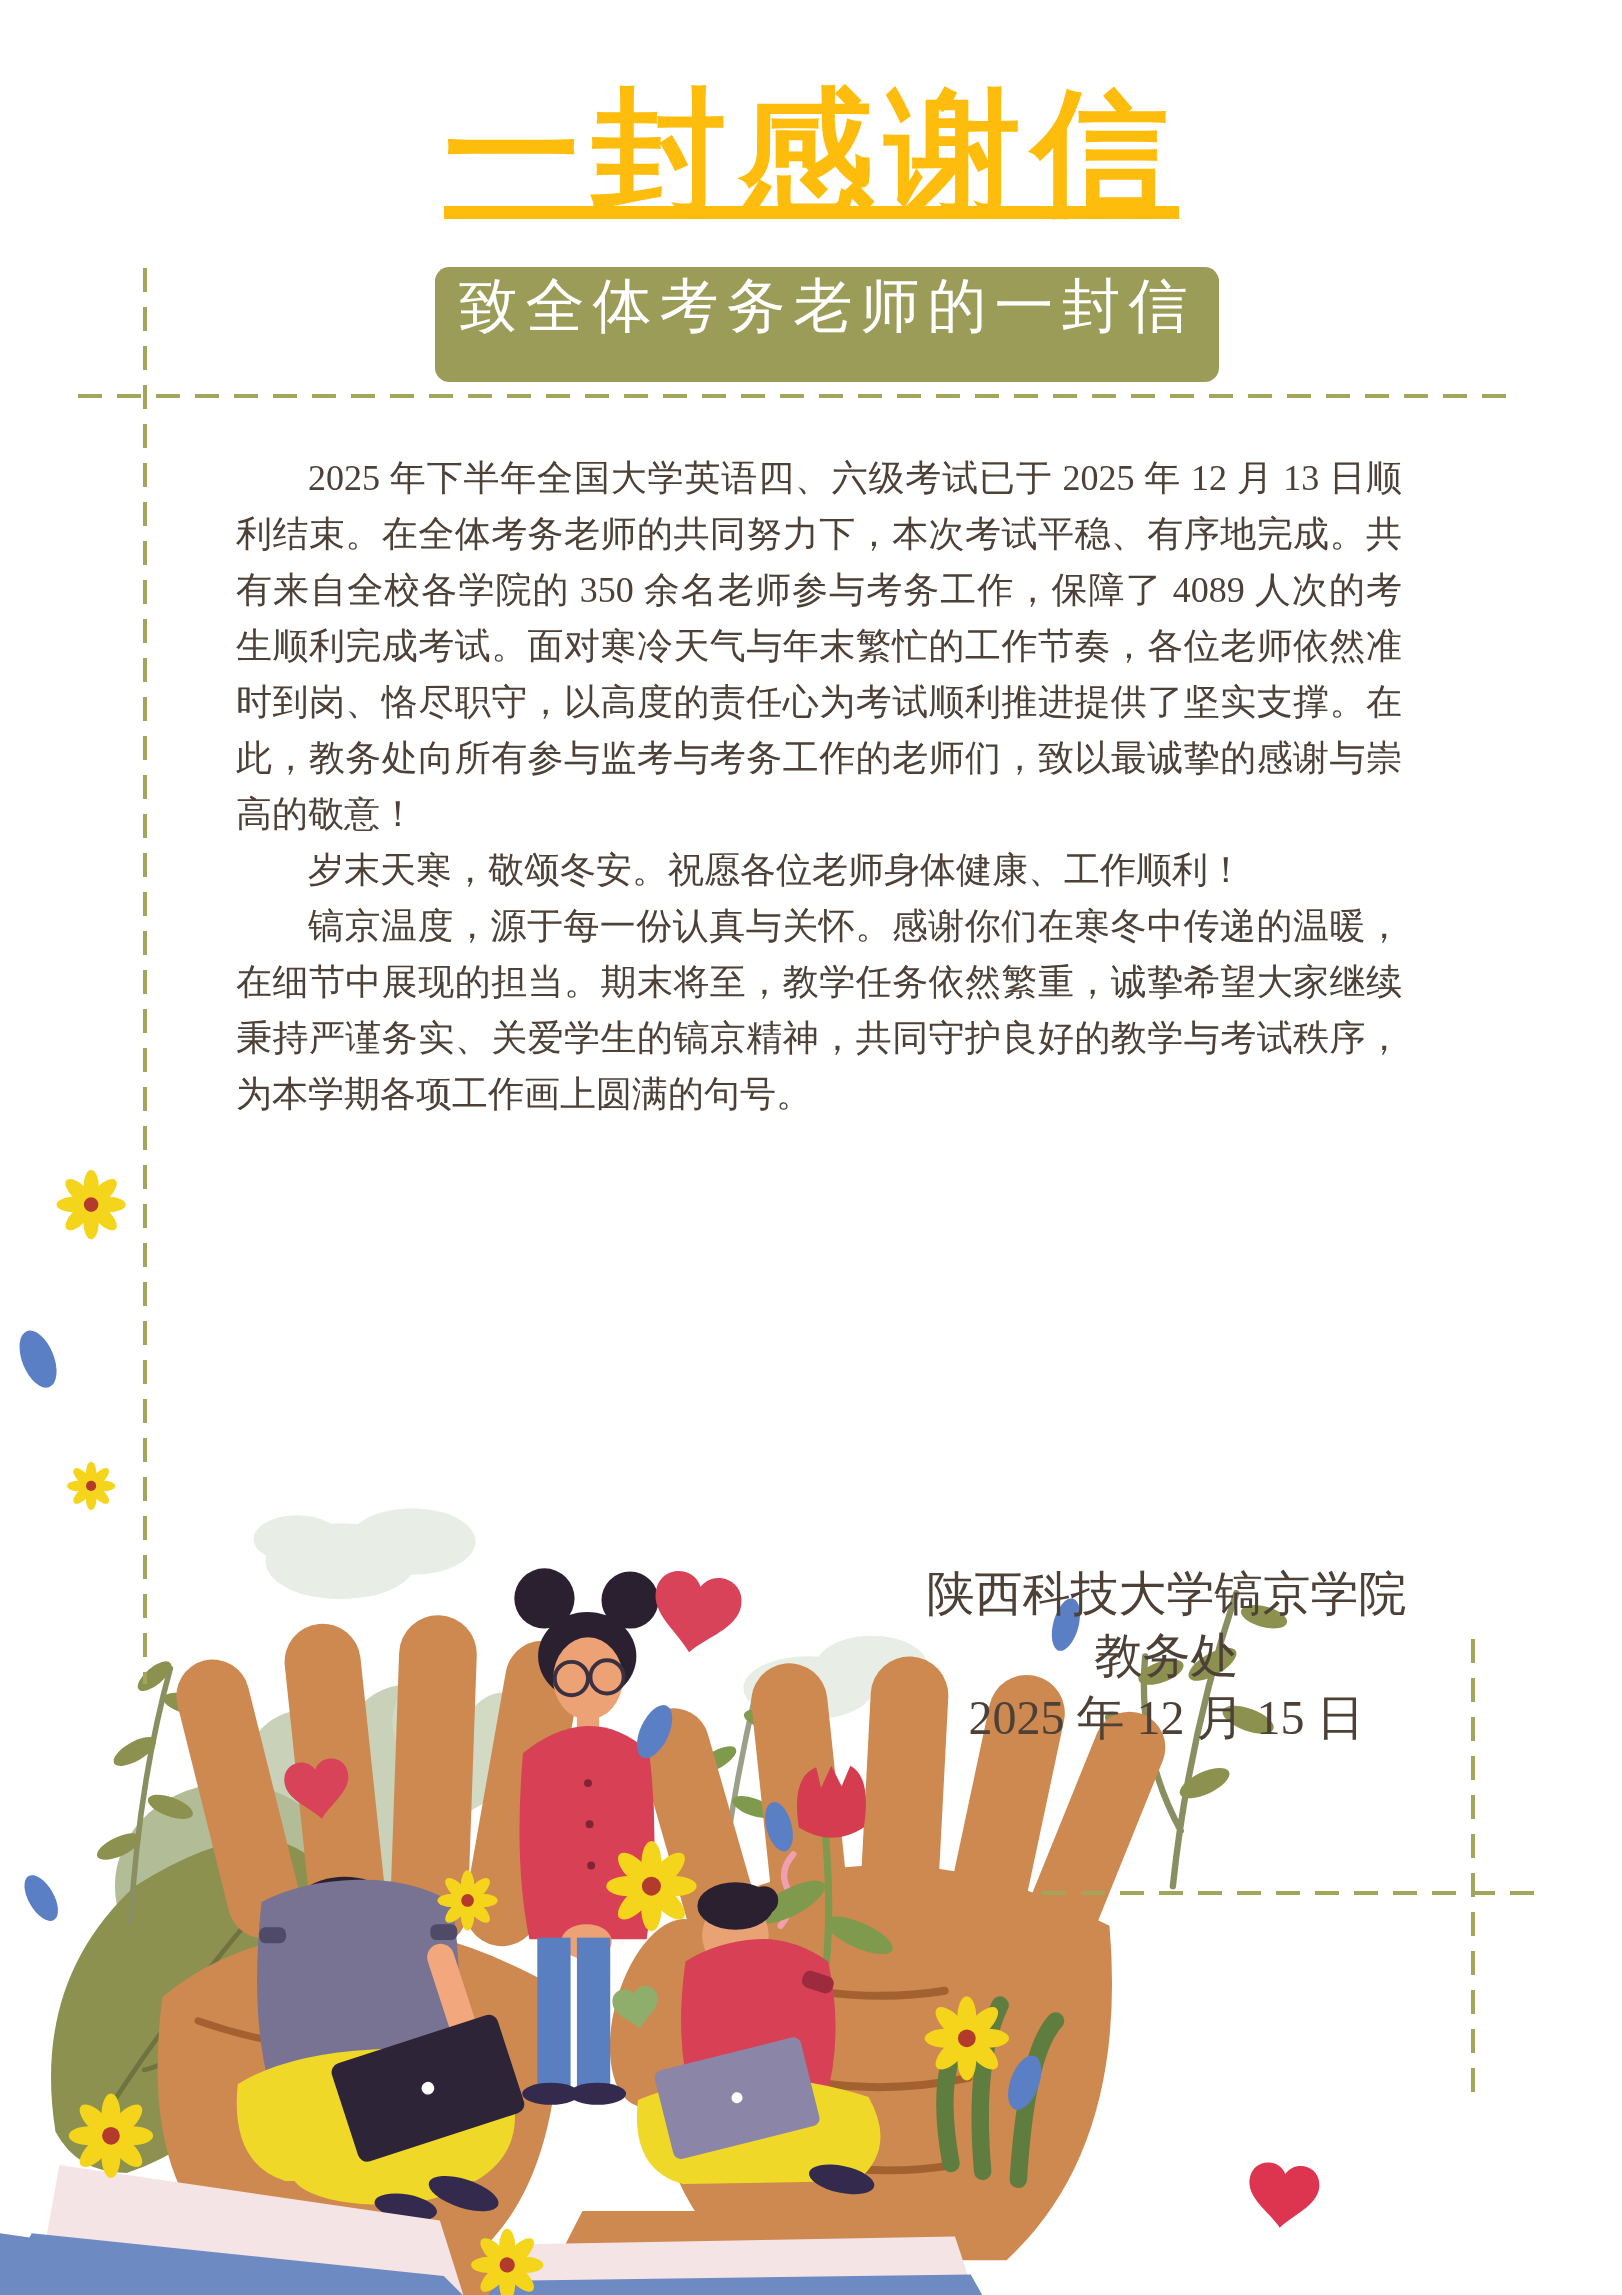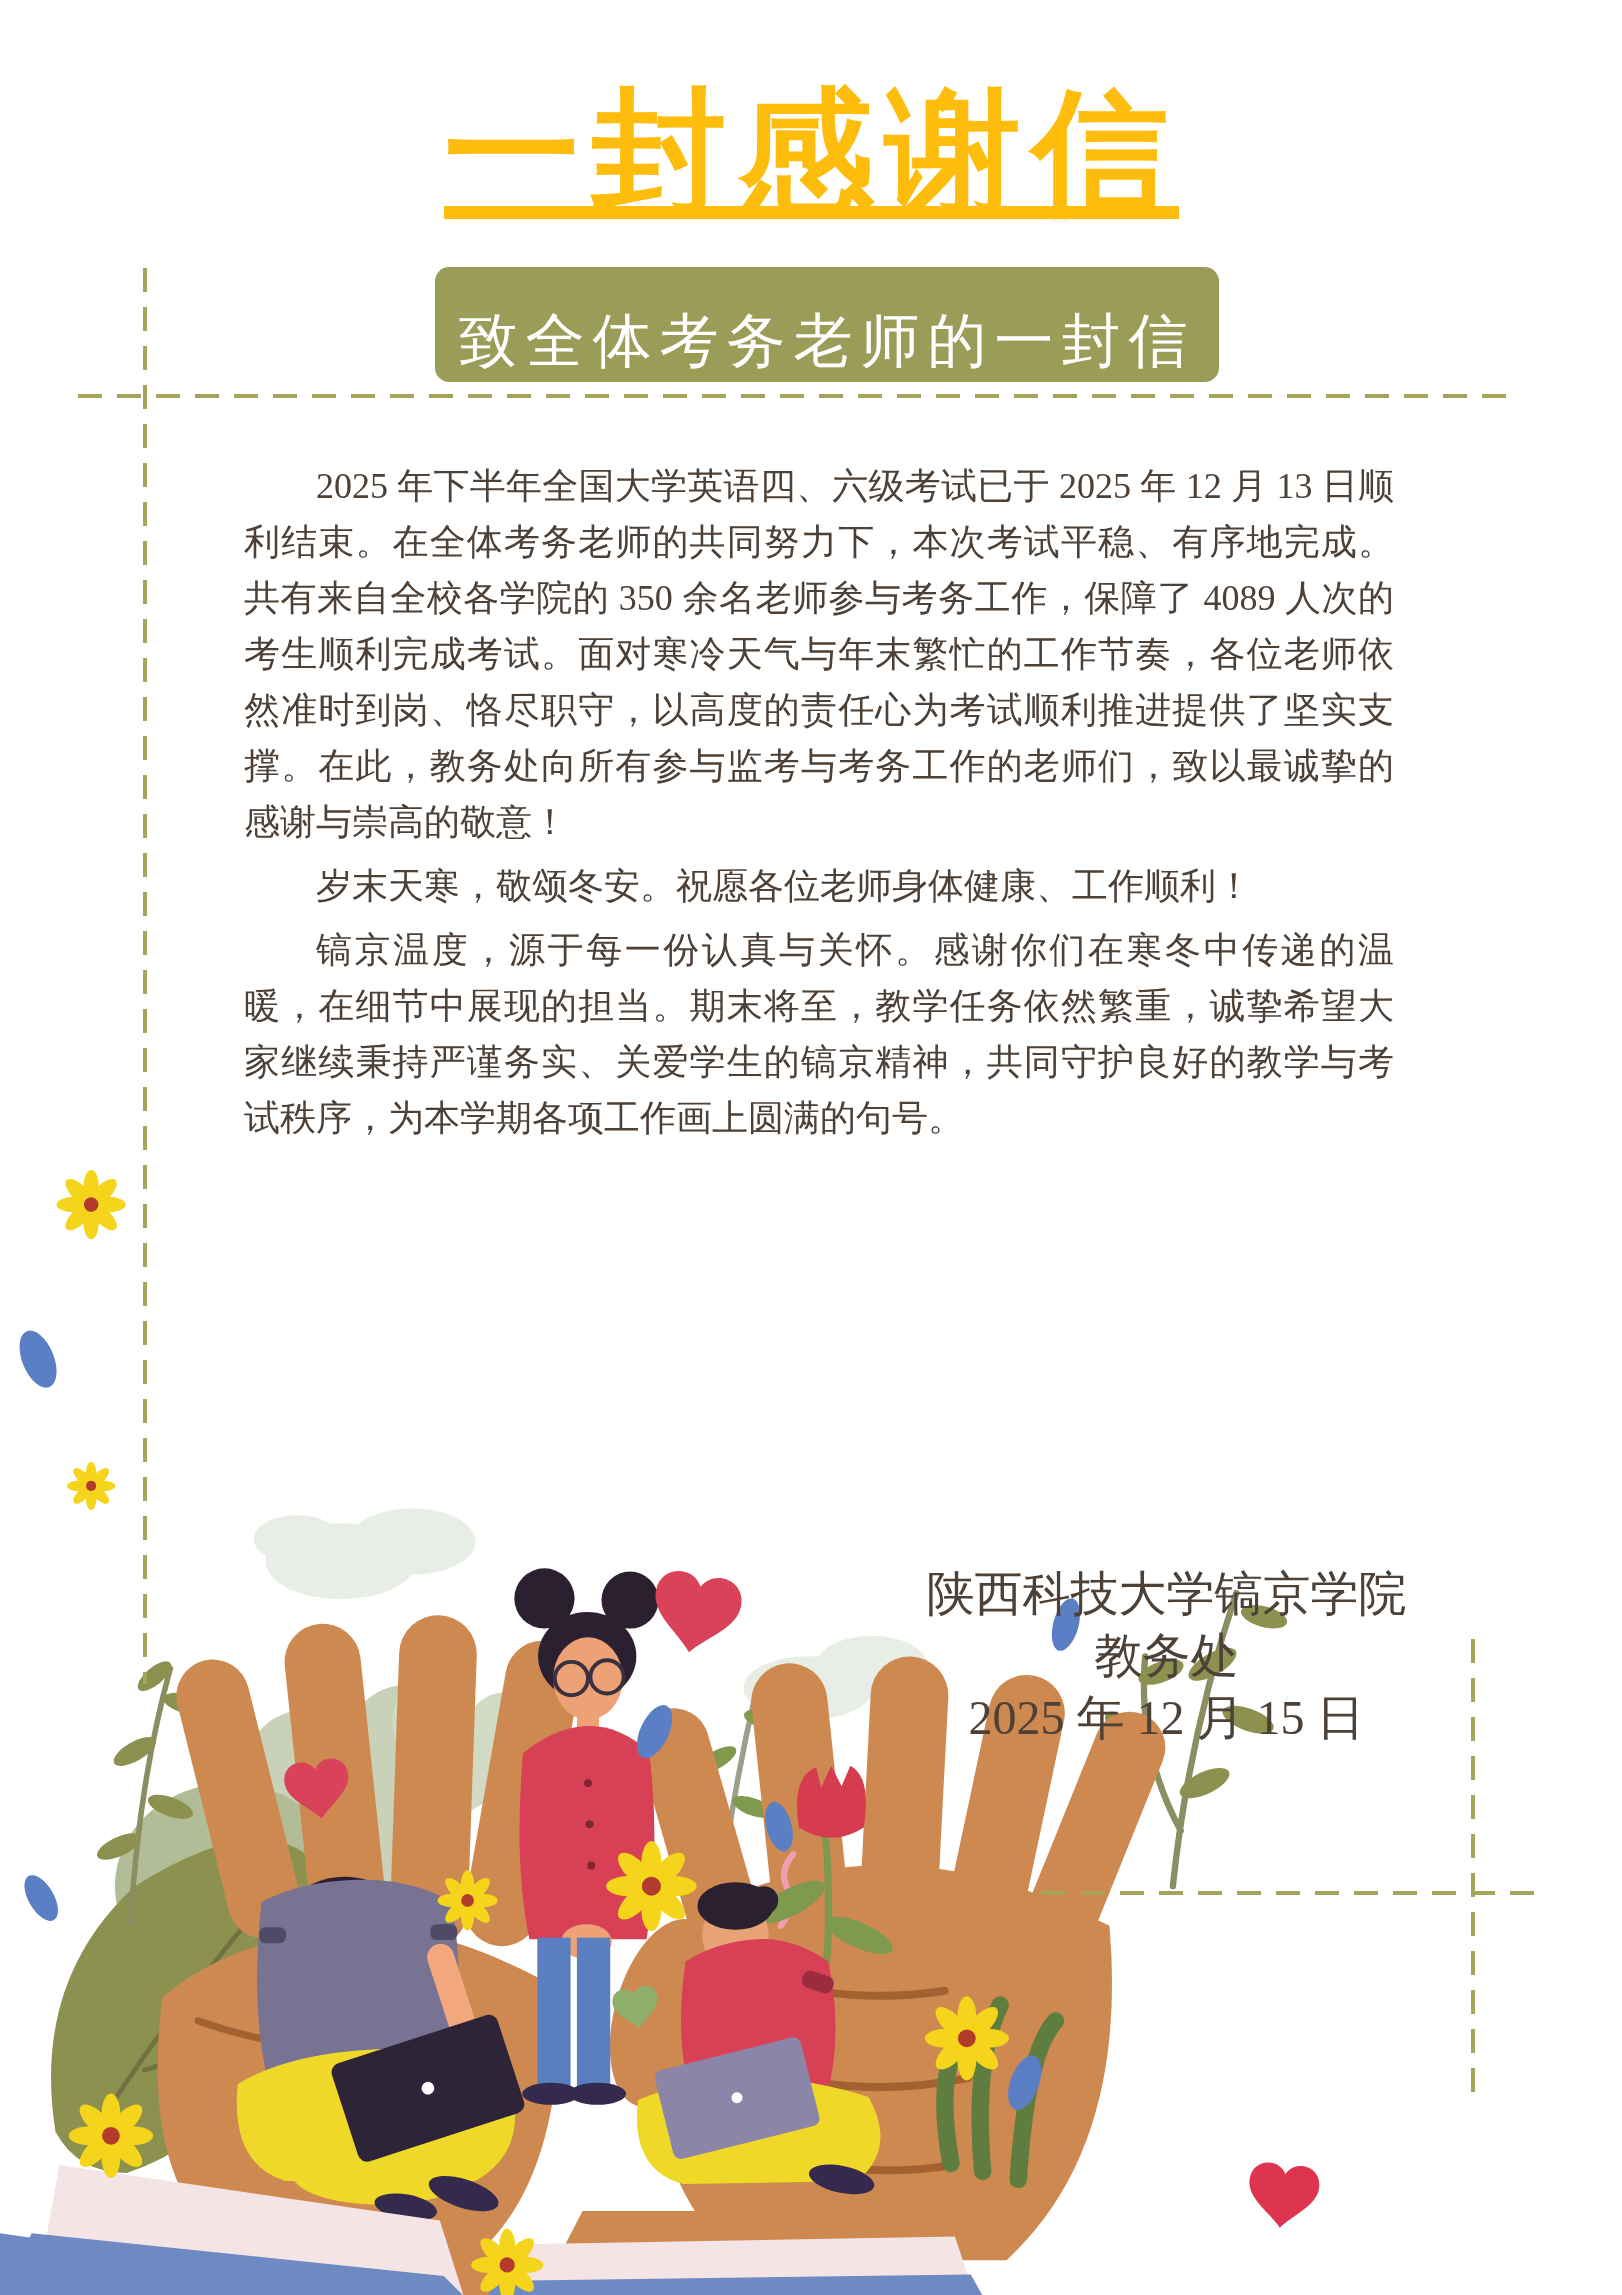--- a/index.html
+++ b/index.html
@@ -3,35 +3,35 @@
 <meta charset="utf-8">
 <style>
   html,body{margin:0;padding:0;background:#ffffff;}
   .page{position:relative;width:1623px;height:2295px;background:#ffffff;overflow:hidden;
         font-family:"Liberation Serif","DejaVu Serif",serif;}
   
   .title{position:absolute;left:0;top:62px;width:1623px;text-align:center;
          font-size:136px;font-weight:bold;color:#FEBD0C;letter-spacing:11px;
          font-family:"Liberation Serif","DejaVu Serif",serif;text-decoration:underline;}
   .banner{position:absolute;left:435px;top:267px;width:784px;height:115px;
-          background:#9B9C58;border-radius:14.3px;display:flex;align-items:flex-end;justify-content:center;}
+          background:#9B9C58;border-radius:14.3px;display:flex;align-items:flex-start;justify-content:center;}
   .banner span{color:#ffffff;font-size:59px;letter-spacing:8px;}
   
   .dash-h{position:absolute;height:4px;z-index:1;
           background:repeating-linear-gradient(90deg,#A4A45A 0 24px,transparent 24px 39px);}
   .dash-v{position:absolute;width:4px;z-index:1;
           background:repeating-linear-gradient(180deg,#A4A45A 0 24px,transparent 24px 39px);}
   #dash-top{left:78px;top:394px;width:1428px;}
   #dash-left{left:143px;top:268px;height:1416px;}
   #dash-right-v{left:1471px;top:1639px;height:453px;}
   #dash-right-h{left:1042px;top:1891px;width:495px;}
   
   .letter{position:absolute;left:236px;top:450px;width:1166px;z-index:2;
           font-size:36px;line-height:56px;color:#4D4037;text-align:justify;}
-  .letter p{margin:8px;text-indent:2em;}
+  .letter p{margin:0;text-indent:2em;}
   .signature{position:absolute;left:913px;top:1563px;width:507px;z-index:2;
              font-size:48px;line-height:62px;color:#4D4037;text-align:center;}
   
   .illus{position:absolute;left:0;top:1149px;width:1623px;height:1147px;z-index:0;}
 </style>
 </head>
 <body>
 
 <div class="page">
 

